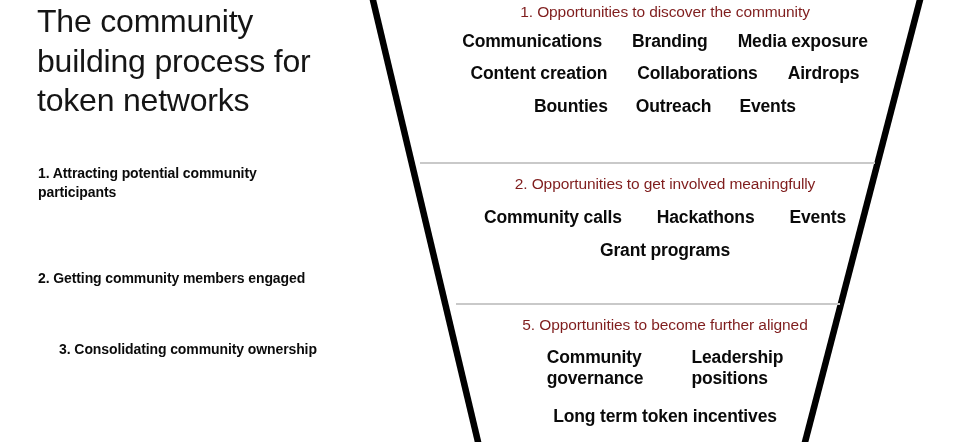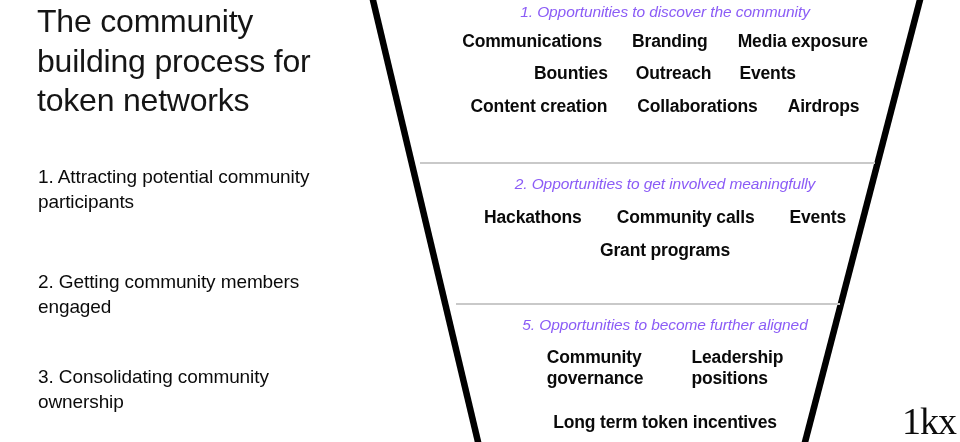--- a/index.html
+++ b/index.html
@@ -34,29 +34,29 @@
     font-size: 32px;
     font-weight: 400;
     line-height: 1.24;
     letter-spacing: -0.2px;
     color: #151515;
   }
   .stage-item {
     position: absolute;
     left: 38px;
     width: 300px;
-    font-size: 19px;
-    font-weight: 400;
+    font-size: 14px;
+    font-weight: 700;
     line-height: 1.33;
     letter-spacing: -0.1px;
     color: #0b0b0b;
   }
   .stage-item-1 { top: 164px; }
   .stage-item-2 { top: 269px; }
-  .stage-item-3 { top: 364px; }
+  .stage-item-3 { top: 340px; text-align: center; }
 
   
   #funnel-svg {
     position: absolute;
     left: 0;
     top: 0;
     width: 960px;
     height: 442px;
     pointer-events: none;
   }
@@ -72,24 +72,23 @@
     position: absolute;
     width: 100%;
     text-align: center;
   }
   #funnel-section-1 { top: 0px;   height: 163px; }
   #funnel-section-2 { top: 163px; height: 141px; }
   #funnel-section-3 { top: 304px; height: 138px; }
 
   .section-heading {
     font-size: 15.5px;
-    font-style: italic;
     font-weight: 400;
     letter-spacing: -0.1px;
-    color: #8b5cf6;
+    color: #7f1d1d;
     line-height: 1.1;
   }
   #funnel-section-1 .section-heading { margin-top: 3px; }
   #funnel-section-2 .section-heading { margin-top: 12px; }
   #funnel-section-3 .section-heading { margin-top: 12px; }
 
   .item-row {
     display: flex;
     justify-content: center;
     align-items: center;
@@ -111,21 +110,21 @@
 
   
   #s1-row-1 { margin-top: 11px; gap: 30px; }
   #s1-row-2 { margin-top: 11px; gap: 30px; }
   #s1-row-3 { margin-top: 11px; gap: 28px; }
 
   #s2-row-1 { margin-top: 15px; gap: 35px; }
   #s2-row-2 { margin-top: 12px; gap: 33px; }
 
   #s3-row-1 { margin-top: 14px; gap: 48px; align-items: flex-start; }
-  #s3-row-2 { margin-top: 22px; }
+  #s3-row-2 { margin-top: 16px; }
 
   .divider {
     position: absolute;
     height: 2px;
     background: #c9c9c9;
   }
   #divider-1 { left: 420px; top: 162px; width: 455px; }
   #divider-2 { left: 456px; top: 303px; width: 384px; }
 
   
@@ -164,37 +163,37 @@
 
   <div id="funnel-body">
 
     <div class="funnel-section" id="funnel-section-1">
       <div class="section-heading">1. Opportunities to discover the community</div>
       <div class="item-row" id="s1-row-1">
         <span class="item">Communications</span>
         <span class="item">Branding</span>
         <span class="item">Media exposure</span>
       </div>
+      <div class="item-row" id="s1-row-2">
+        <span class="item">Content creation</span>
+        <span class="item">Collaborations</span>
+        <span class="item">Airdrops</span>
+      </div>
       <div class="item-row" id="s1-row-3">
         <span class="item">Bounties</span>
         <span class="item">Outreach</span>
         <span class="item">Events</span>
       </div>
-      <div class="item-row" id="s1-row-2">
-        <span class="item">Content creation</span>
-        <span class="item">Collaborations</span>
-        <span class="item">Airdrops</span>
-      </div>
     </div>
 
     <div class="funnel-section" id="funnel-section-2">
       <div class="section-heading">2. Opportunities to get involved meaningfully</div>
       <div class="item-row" id="s2-row-1">
+        <span class="item">Community calls</span>
         <span class="item">Hackathons</span>
-        <span class="item">Community calls</span>
         <span class="item">Events</span>
       </div>
       <div class="item-row" id="s2-row-2">
         <span class="item">Grant programs</span>
       </div>
     </div>
 
     <div class="funnel-section" id="funnel-section-3">
       <div class="section-heading">5. Opportunities to become further aligned</div>
       <div class="item-row" id="s3-row-1">
@@ -203,15 +202,14 @@
         <span class="item two-line">Leadership
 positions</span>
       </div>
       <div class="item-row" id="s3-row-2">
         <span class="item">Long term token incentives</span>
       </div>
     </div>
 
   </div>
 
-  <div id="brand-logo">1kx</div>
 
 </div>
 
 </body></html>

